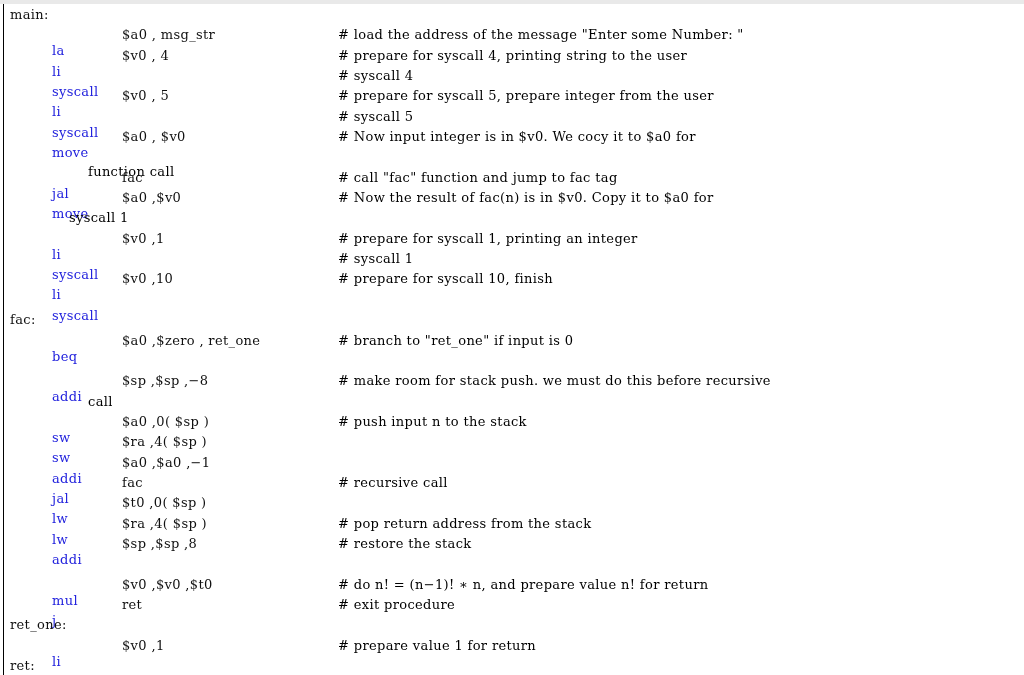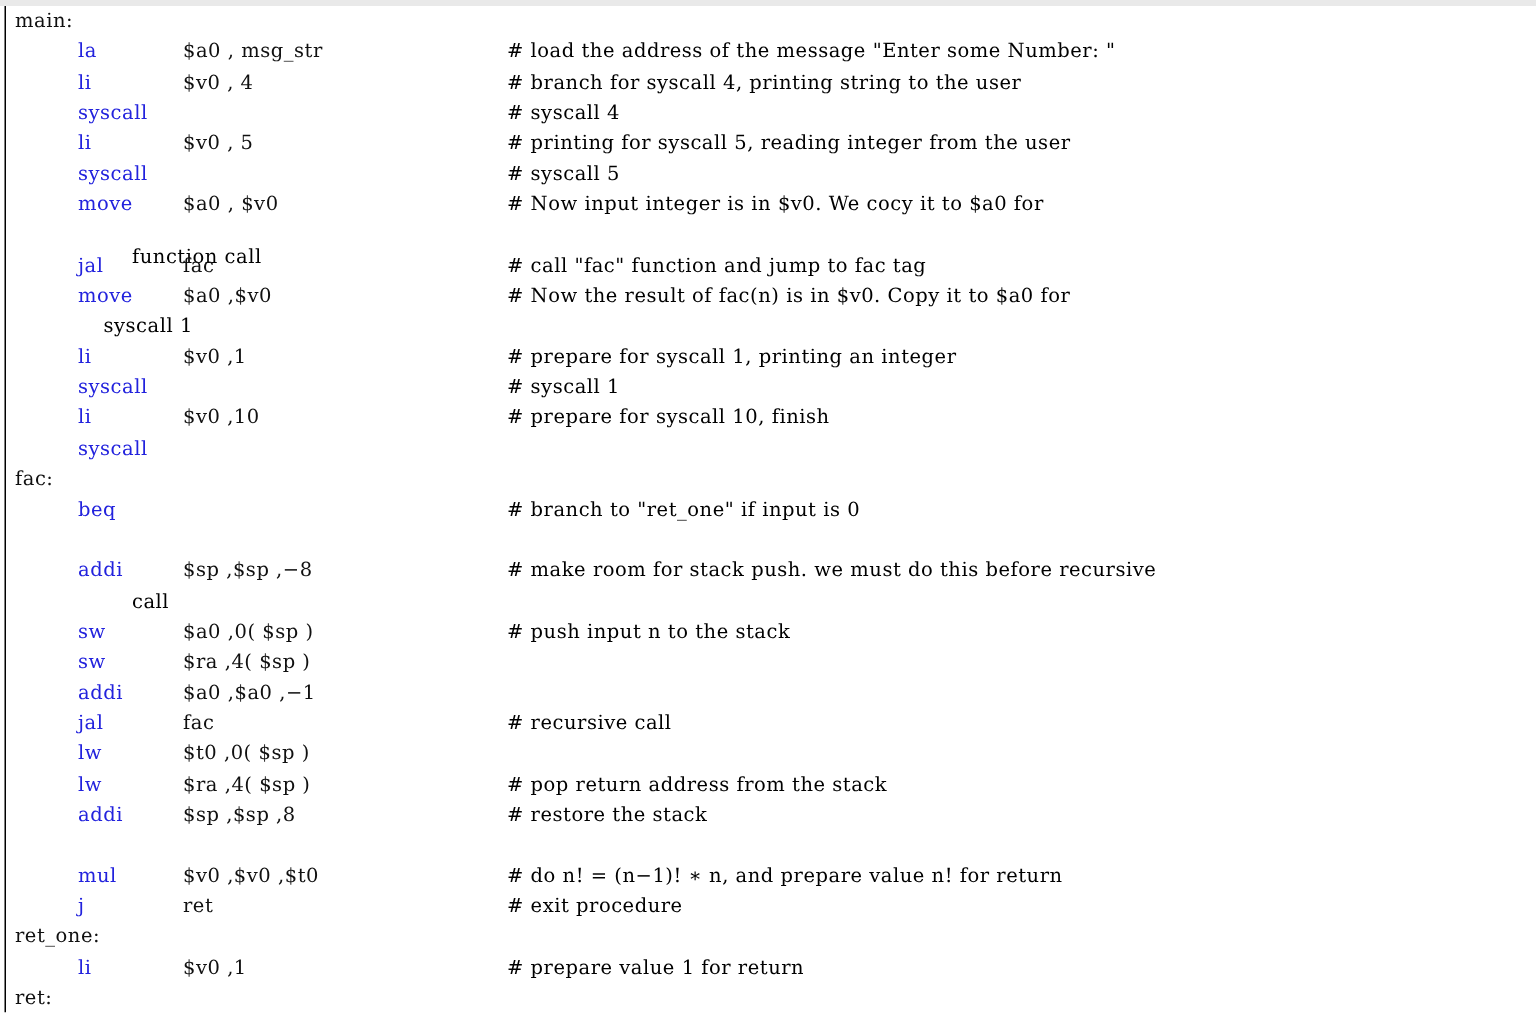--- a/index.html
+++ b/index.html
@@ -36,21 +36,21 @@
   .line{
     height:20.35px;
     position:relative;
     white-space:nowrap;
   }
   .kw   {color:#2222dd;}
   .op   {color:#101010;}
   .lbl  {color:#101010;}
   .cmt  {color:#000000;}
   
-  .c-mn  {position:absolute;left:48px;top:0;}
+  .c-mn  {position:absolute;left:48px;top:16px;}
   .c-ops {position:absolute;left:118px;top:0;}
   .c-cmt {position:absolute;left:334px;top:0;}
   .c-lbl {position:absolute;left:6px;top:0;}
   .c-cont{position:absolute;top:0;}
 </style>
 </head>
 <body>
 
 <div id="listing">
   <div class="top-band"></div>
@@ -60,31 +60,31 @@
         <span class="c-lbl lbl">main:</span>
       </div>
       <div class="line">
         <span class="c-mn kw">la</span>
         <span class="c-ops op">$a0 ,  msg_str</span>
         <span class="c-cmt cmt"># load the address of the message "Enter some Number: "</span>
       </div>
       <div class="line">
         <span class="c-mn kw">li</span>
         <span class="c-ops op">$v0 ,  4</span>
-        <span class="c-cmt cmt"># branch for syscall 4, printing string to the user</span>
+        <span class="c-cmt cmt"># prepare for syscall 4, printing string to the user</span>
       </div>
       <div class="line">
         <span class="c-mn kw">syscall</span>
         <span class="c-ops op"></span>
         <span class="c-cmt cmt"># syscall 4</span>
       </div>
       <div class="line">
         <span class="c-mn kw">li</span>
         <span class="c-ops op">$v0 ,  5</span>
-        <span class="c-cmt cmt"># printing for syscall 5, reading integer from the user</span>
+        <span class="c-cmt cmt"># prepare for syscall 5, prepare integer from the user</span>
       </div>
       <div class="line">
         <span class="c-mn kw">syscall</span>
         <span class="c-ops op"></span>
         <span class="c-cmt cmt"># syscall 5</span>
       </div>
       <div class="line">
         <span class="c-mn kw">move</span>
         <span class="c-ops op">$a0 ,  $v0</span>
         <span class="c-cmt cmt"># Now input integer is in $v0. We cocy it to $a0 for</span>
@@ -123,20 +123,21 @@
       <div class="line">
         <span class="c-mn kw">syscall</span>
         <span class="c-ops op"></span>
         <span class="c-cmt cmt"></span>
       </div>
       <div class="line">
         <span class="c-lbl lbl">fac:</span>
       </div>
       <div class="line">
         <span class="c-mn kw">beq</span>
+        <span class="c-ops op">$a0 ,$zero , ret_one</span>
         <span class="c-cmt cmt"># branch to "ret_one" if input is 0</span>
       </div>
       <div class="line">&nbsp;</div>
       <div class="line">
         <span class="c-mn kw">addi</span>
         <span class="c-ops op">$sp ,$sp ,−8</span>
         <span class="c-cmt cmt"># make room for stack push. we must do this before recursive</span>
       </div>
       <div class="line">
         <span class="c-cont cmt" style="left: 84px;">call</span>

